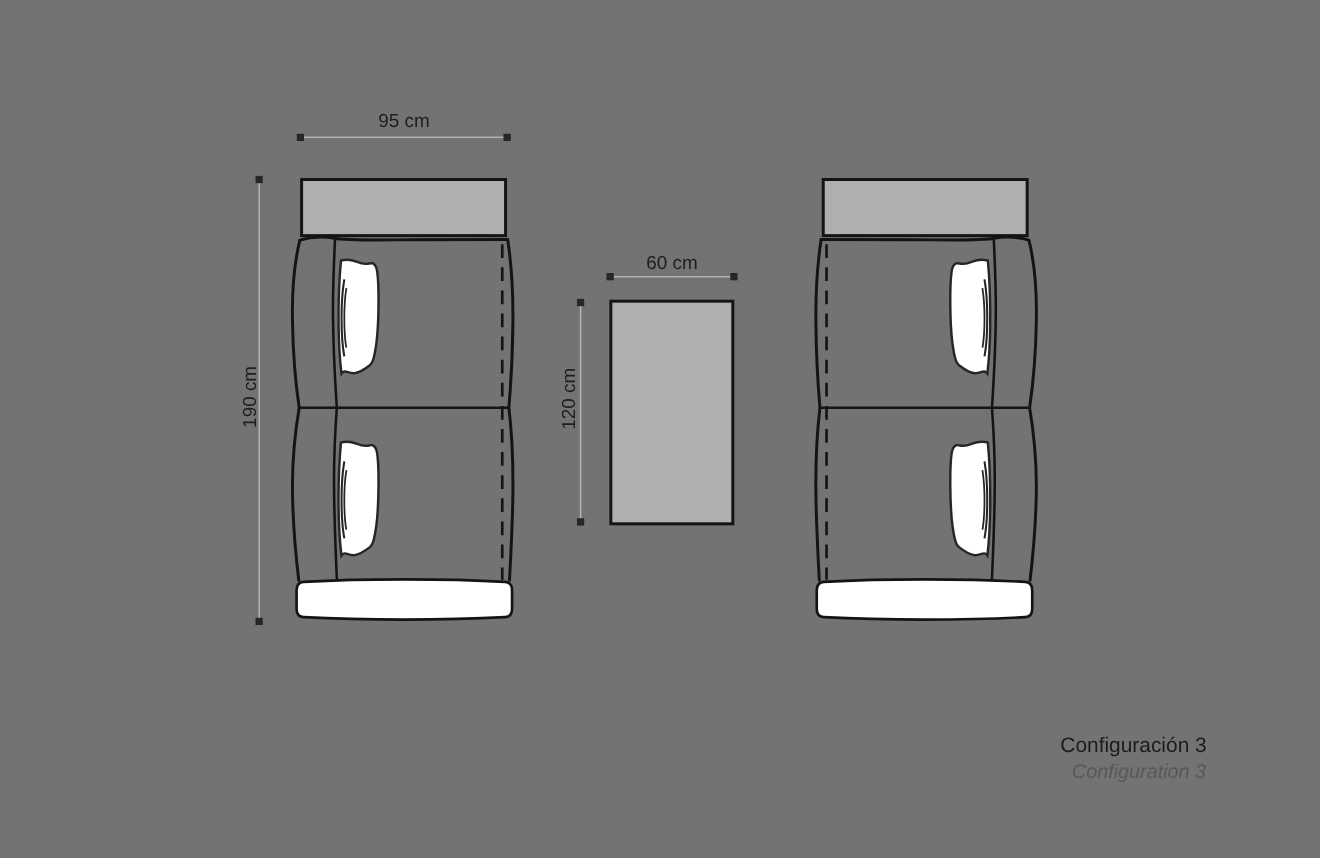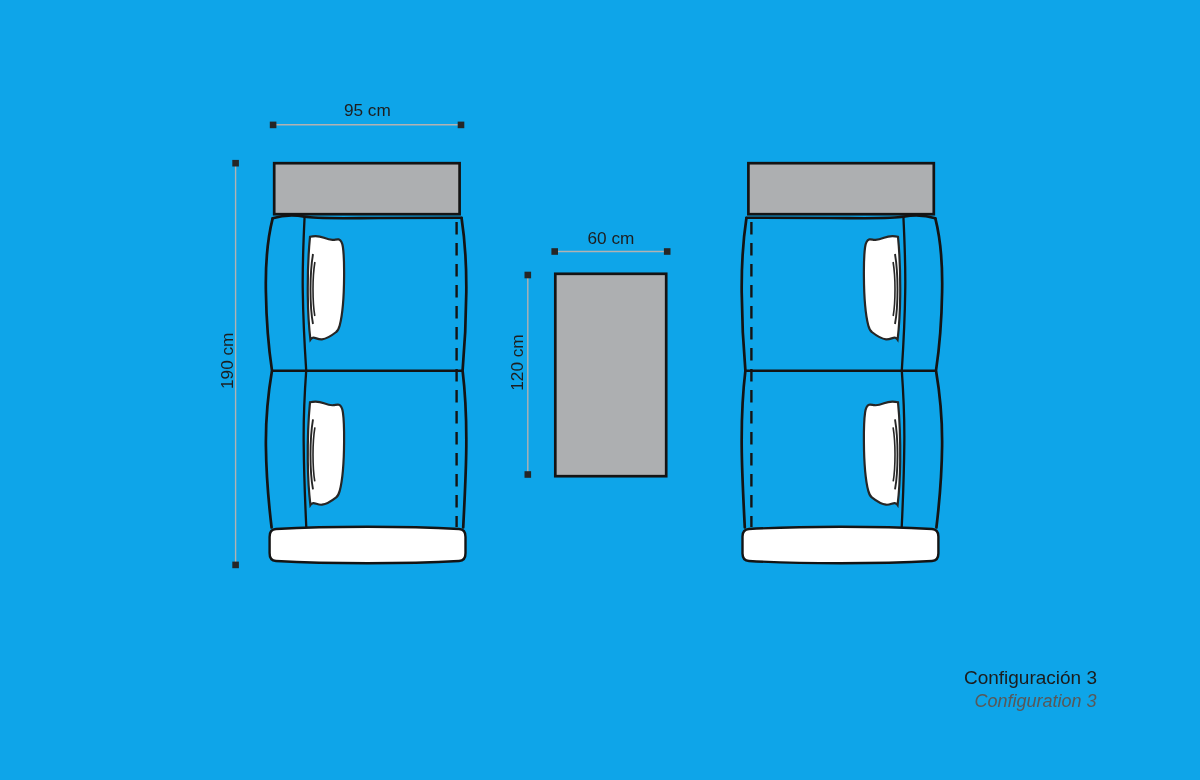--- a/index.html
+++ b/index.html
@@ -1,16 +1,16 @@
 <!DOCTYPE html>
 <html><head>
 <meta charset="utf-8">
 <style>
   html,body{margin:0;padding:0;background:#ffffff;}
-  .page{width:1200px;height:780px;position:relative;background:#0ea5e9;overflow:hidden;}
+  .page{width:1200px;height:780px;position:relative;background:#737373;overflow:hidden;}
   svg{position:absolute;left:0;top:0;}
   text{font-family:"Liberation Sans",sans-serif;}
 </style>
 </head>
 <body>
 <div class="page">
 <svg width="1200" height="780" viewBox="0 0 1200 780" fill="none">
 <defs>
 
   <g id="unit">

